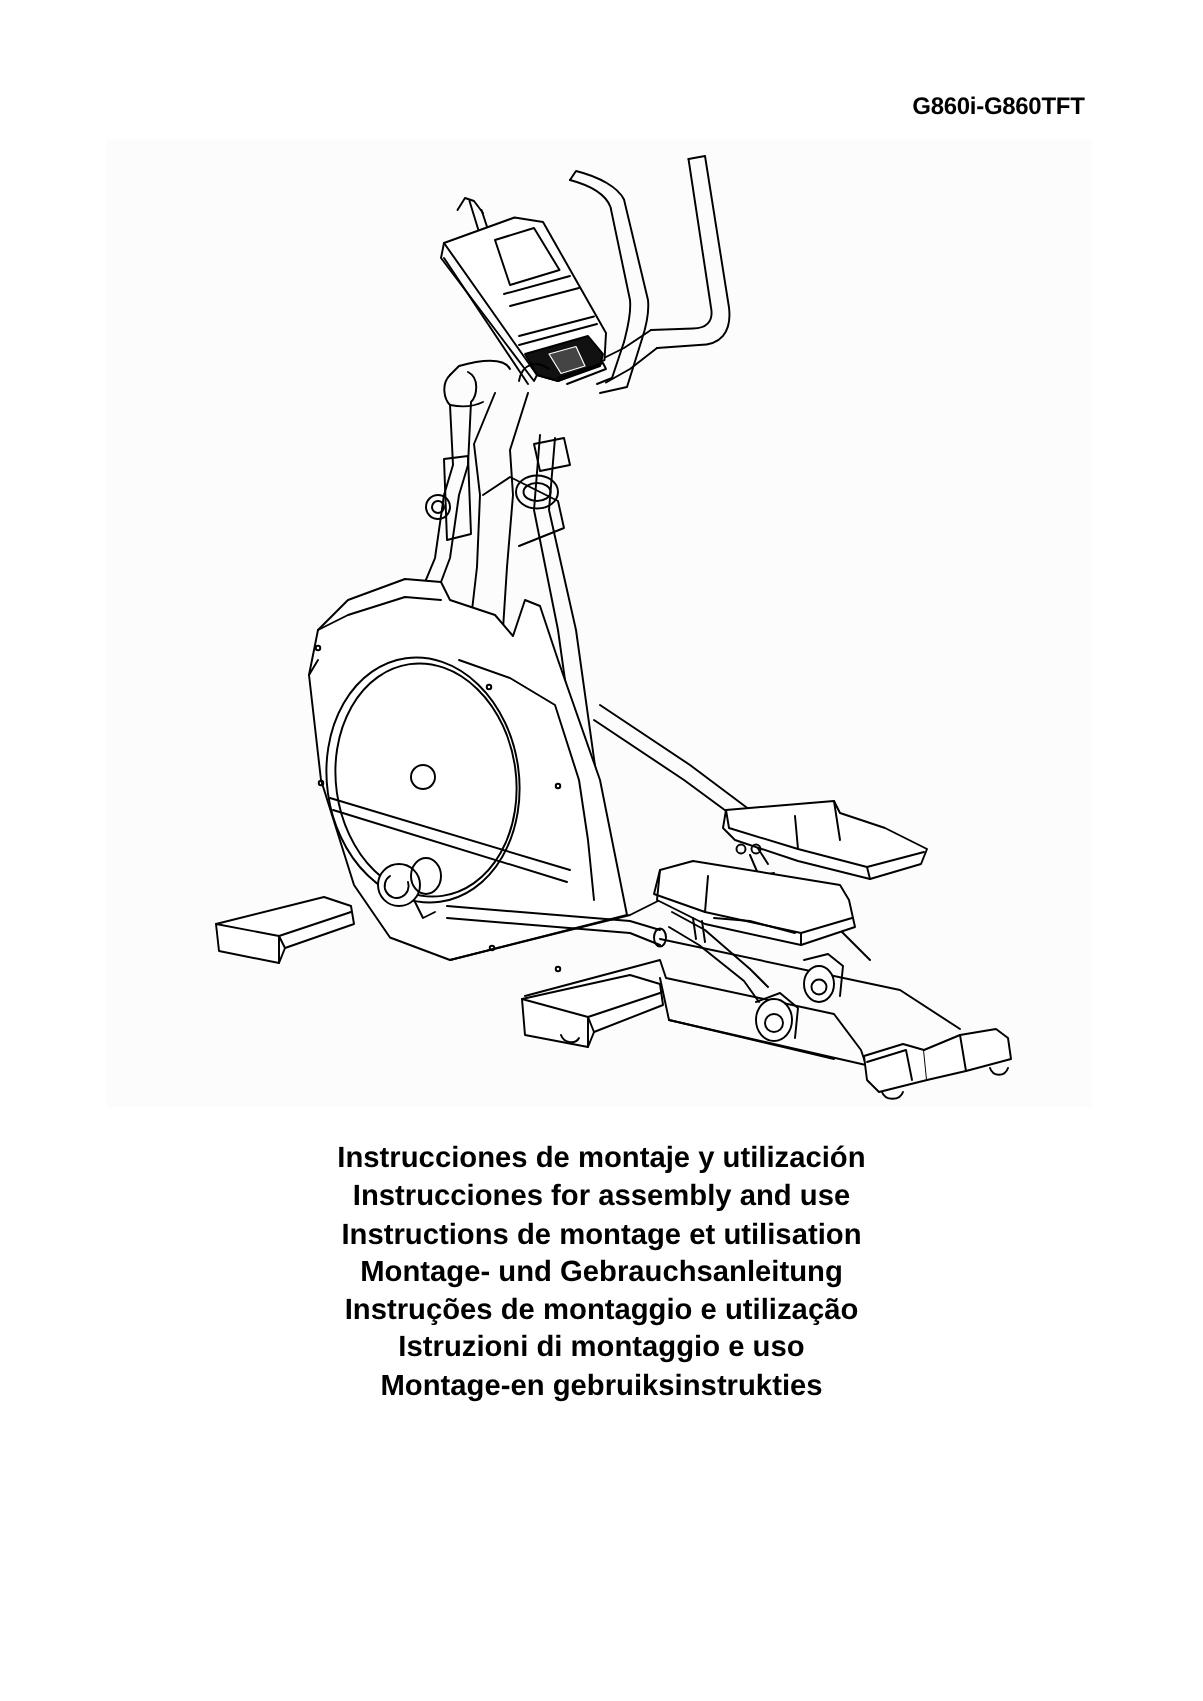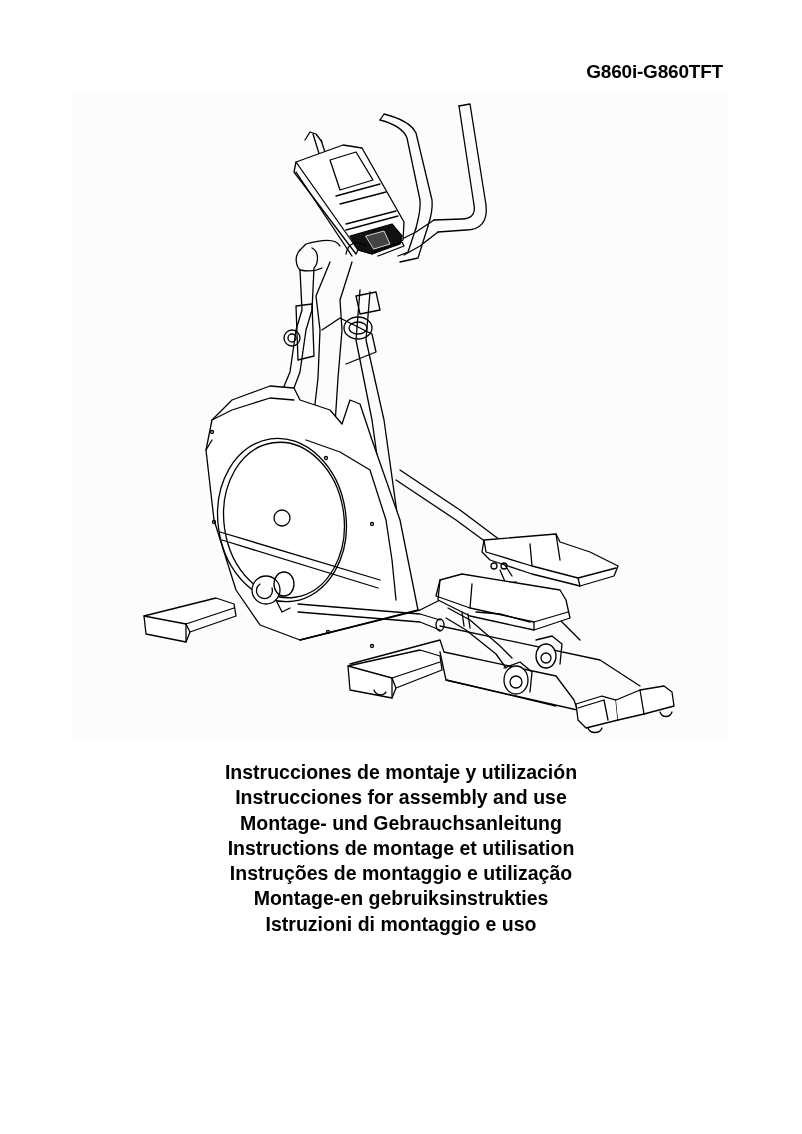--- a/index.html
+++ b/index.html
@@ -12,21 +12,21 @@
       height: 1134px;
       position: relative;
       overflow: hidden;
       font-family: "Liberation Sans", "DejaVu Sans", sans-serif;
       color: #000;
     }
     .model-title {
       position: absolute;
       top: 58px;
       right: 79px;
-      font-size: 19px;
+      font-size: 16px;
       font-weight: bold;
       letter-spacing: -0.2px;
       line-height: 28px;
     }
     .illustration {
       position: absolute;
       left: 71px;
       top: 93px;
       width: 657px;
       height: 645px;
@@ -218,18 +218,18 @@
       <ellipse cx="546" cy="656" rx="10" ry="12" fill="#fff"></ellipse>
       <circle cx="546" cy="658" r="5"></circle>
       <path d="M536 640 L552 636 L562 644 L560 664"></path>
     </g>
   </svg>
 </div>
 
 <div class="subtitles">
   <span class="subtitle-line">Instrucciones de montaje y utilización</span>
   <span class="subtitle-line">Instrucciones for assembly and use</span>
+  <span class="subtitle-line">Instructions de montage et utilisation</span>
   <span class="subtitle-line">Montage- und Gebrauchsanleitung</span>
-  <span class="subtitle-line">Instructions de montage et utilisation</span>
   <span class="subtitle-line">Instruções de montaggio e utilização</span>
+  <span class="subtitle-line">Istruzioni di montaggio e uso</span>
   <span class="subtitle-line">Montage-en gebruiksinstrukties</span>
-  <span class="subtitle-line">Istruzioni di montaggio e uso</span>
 </div>
 
 </body></html>

